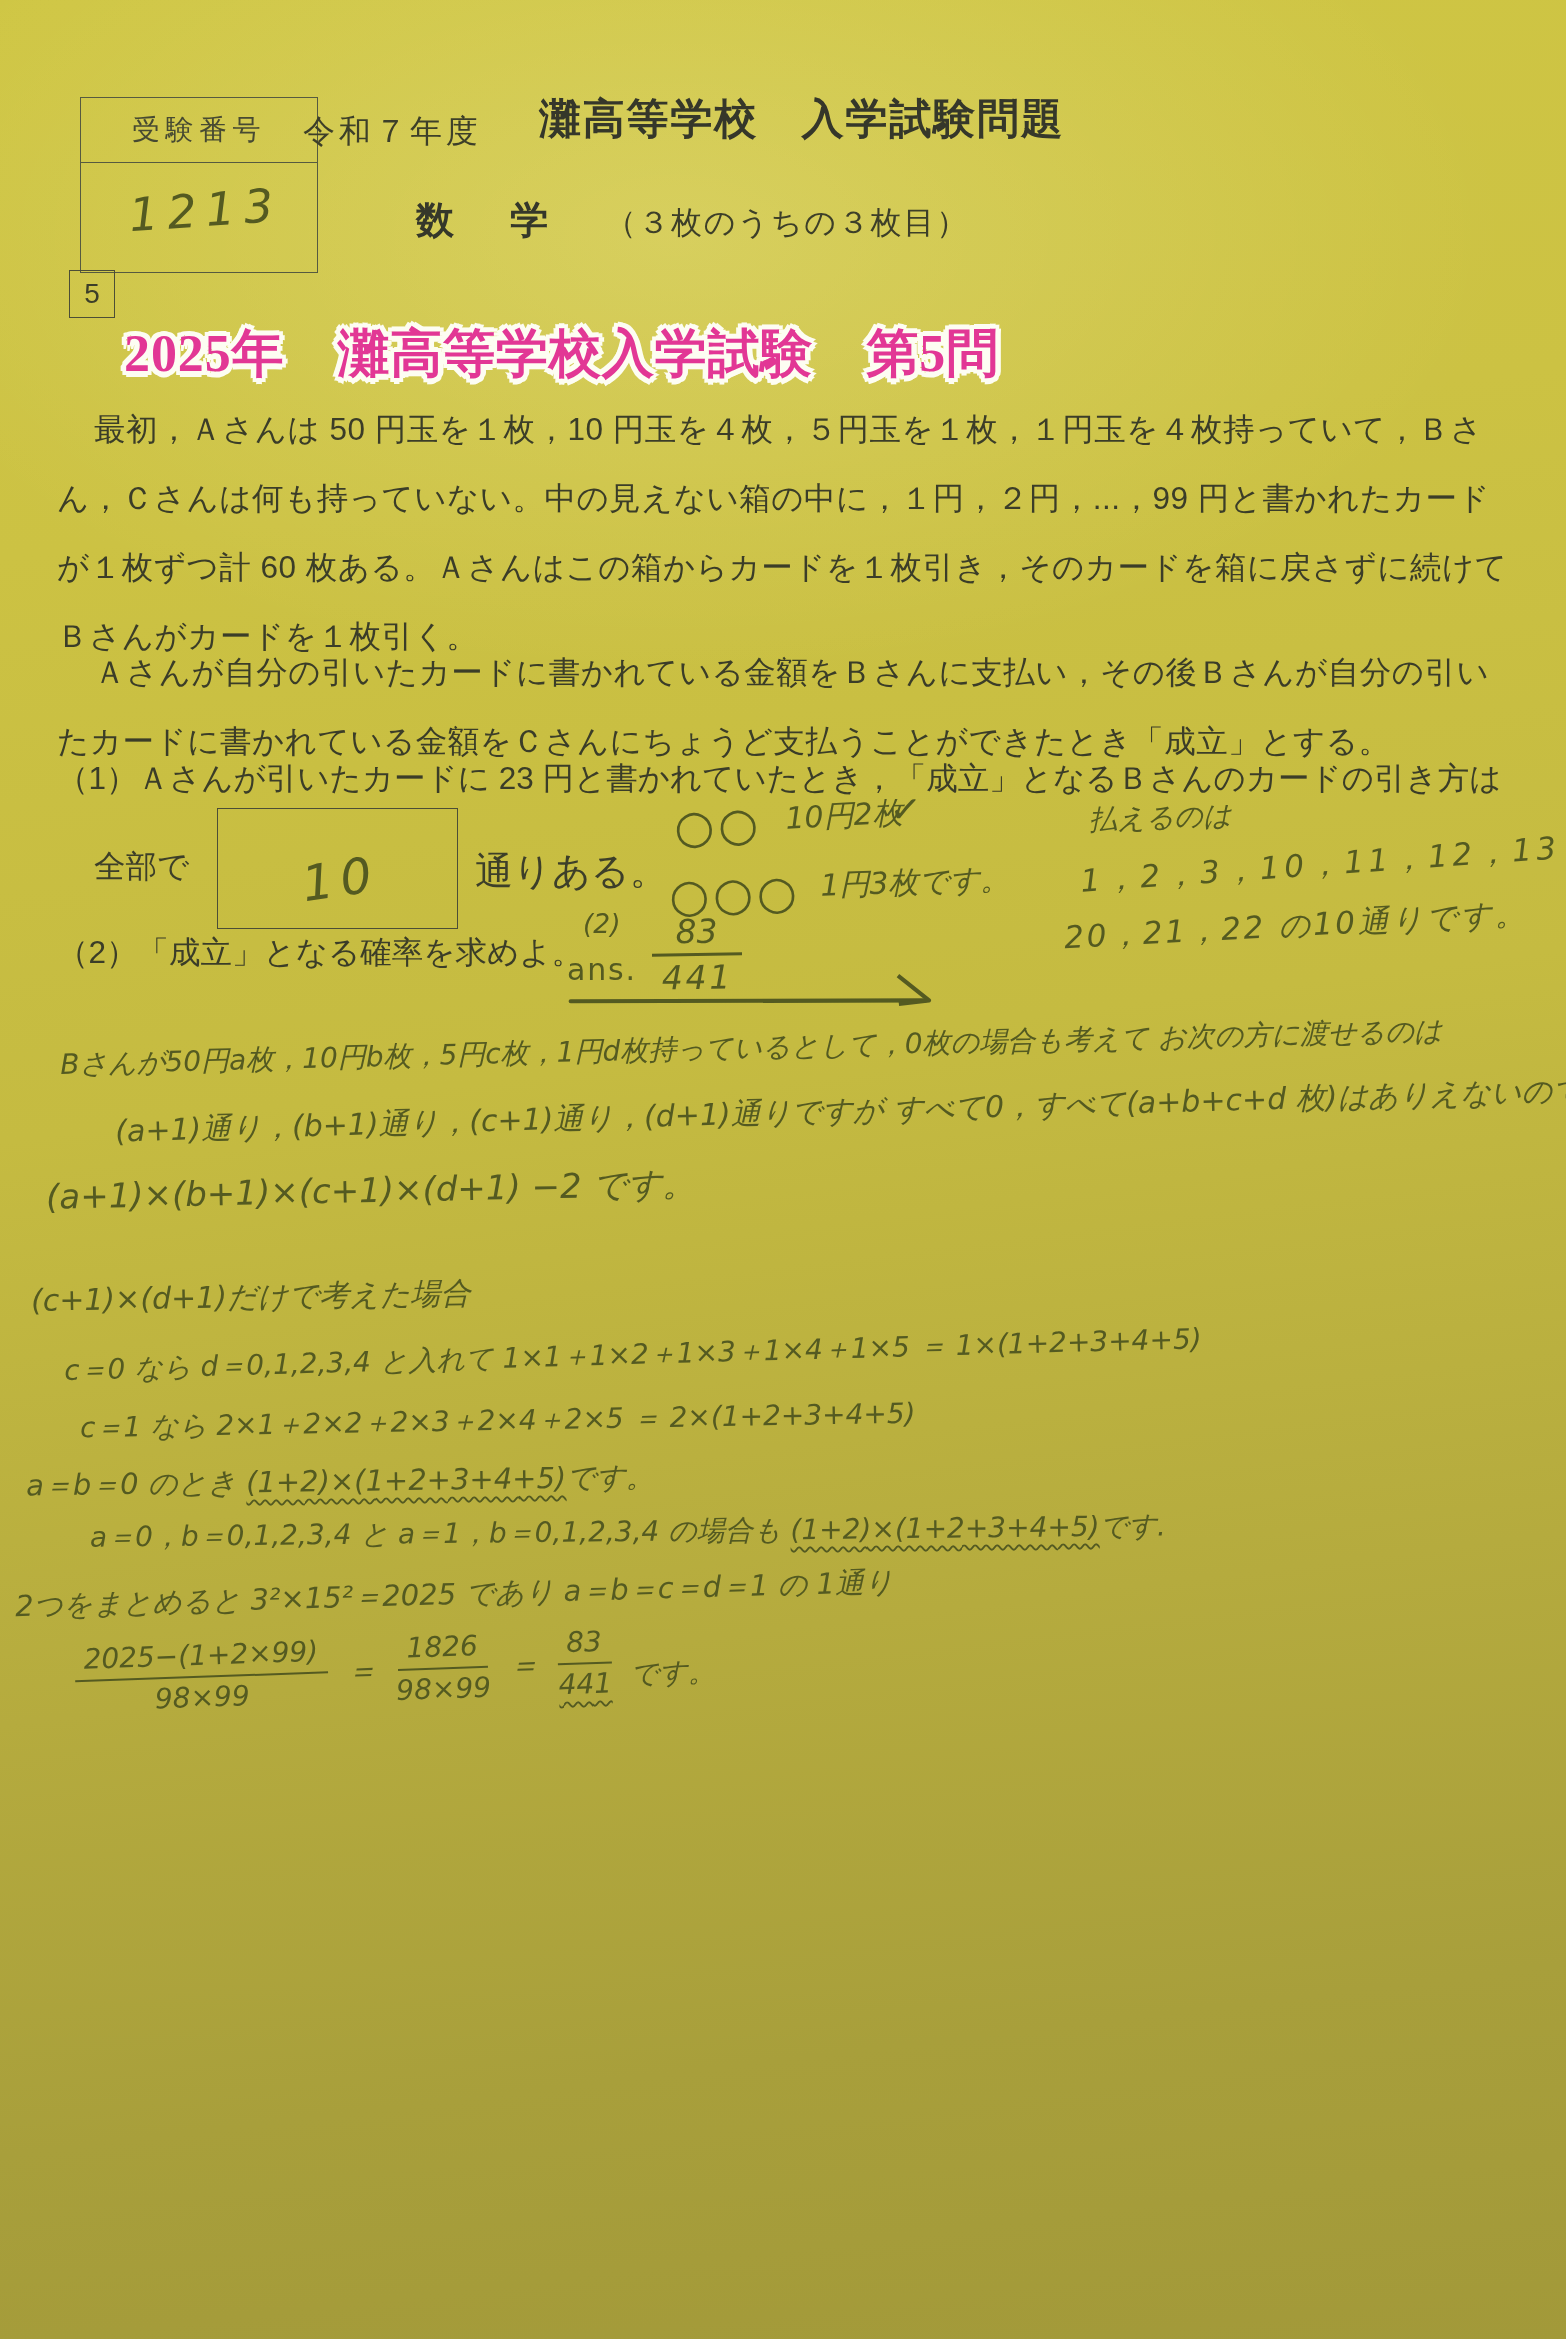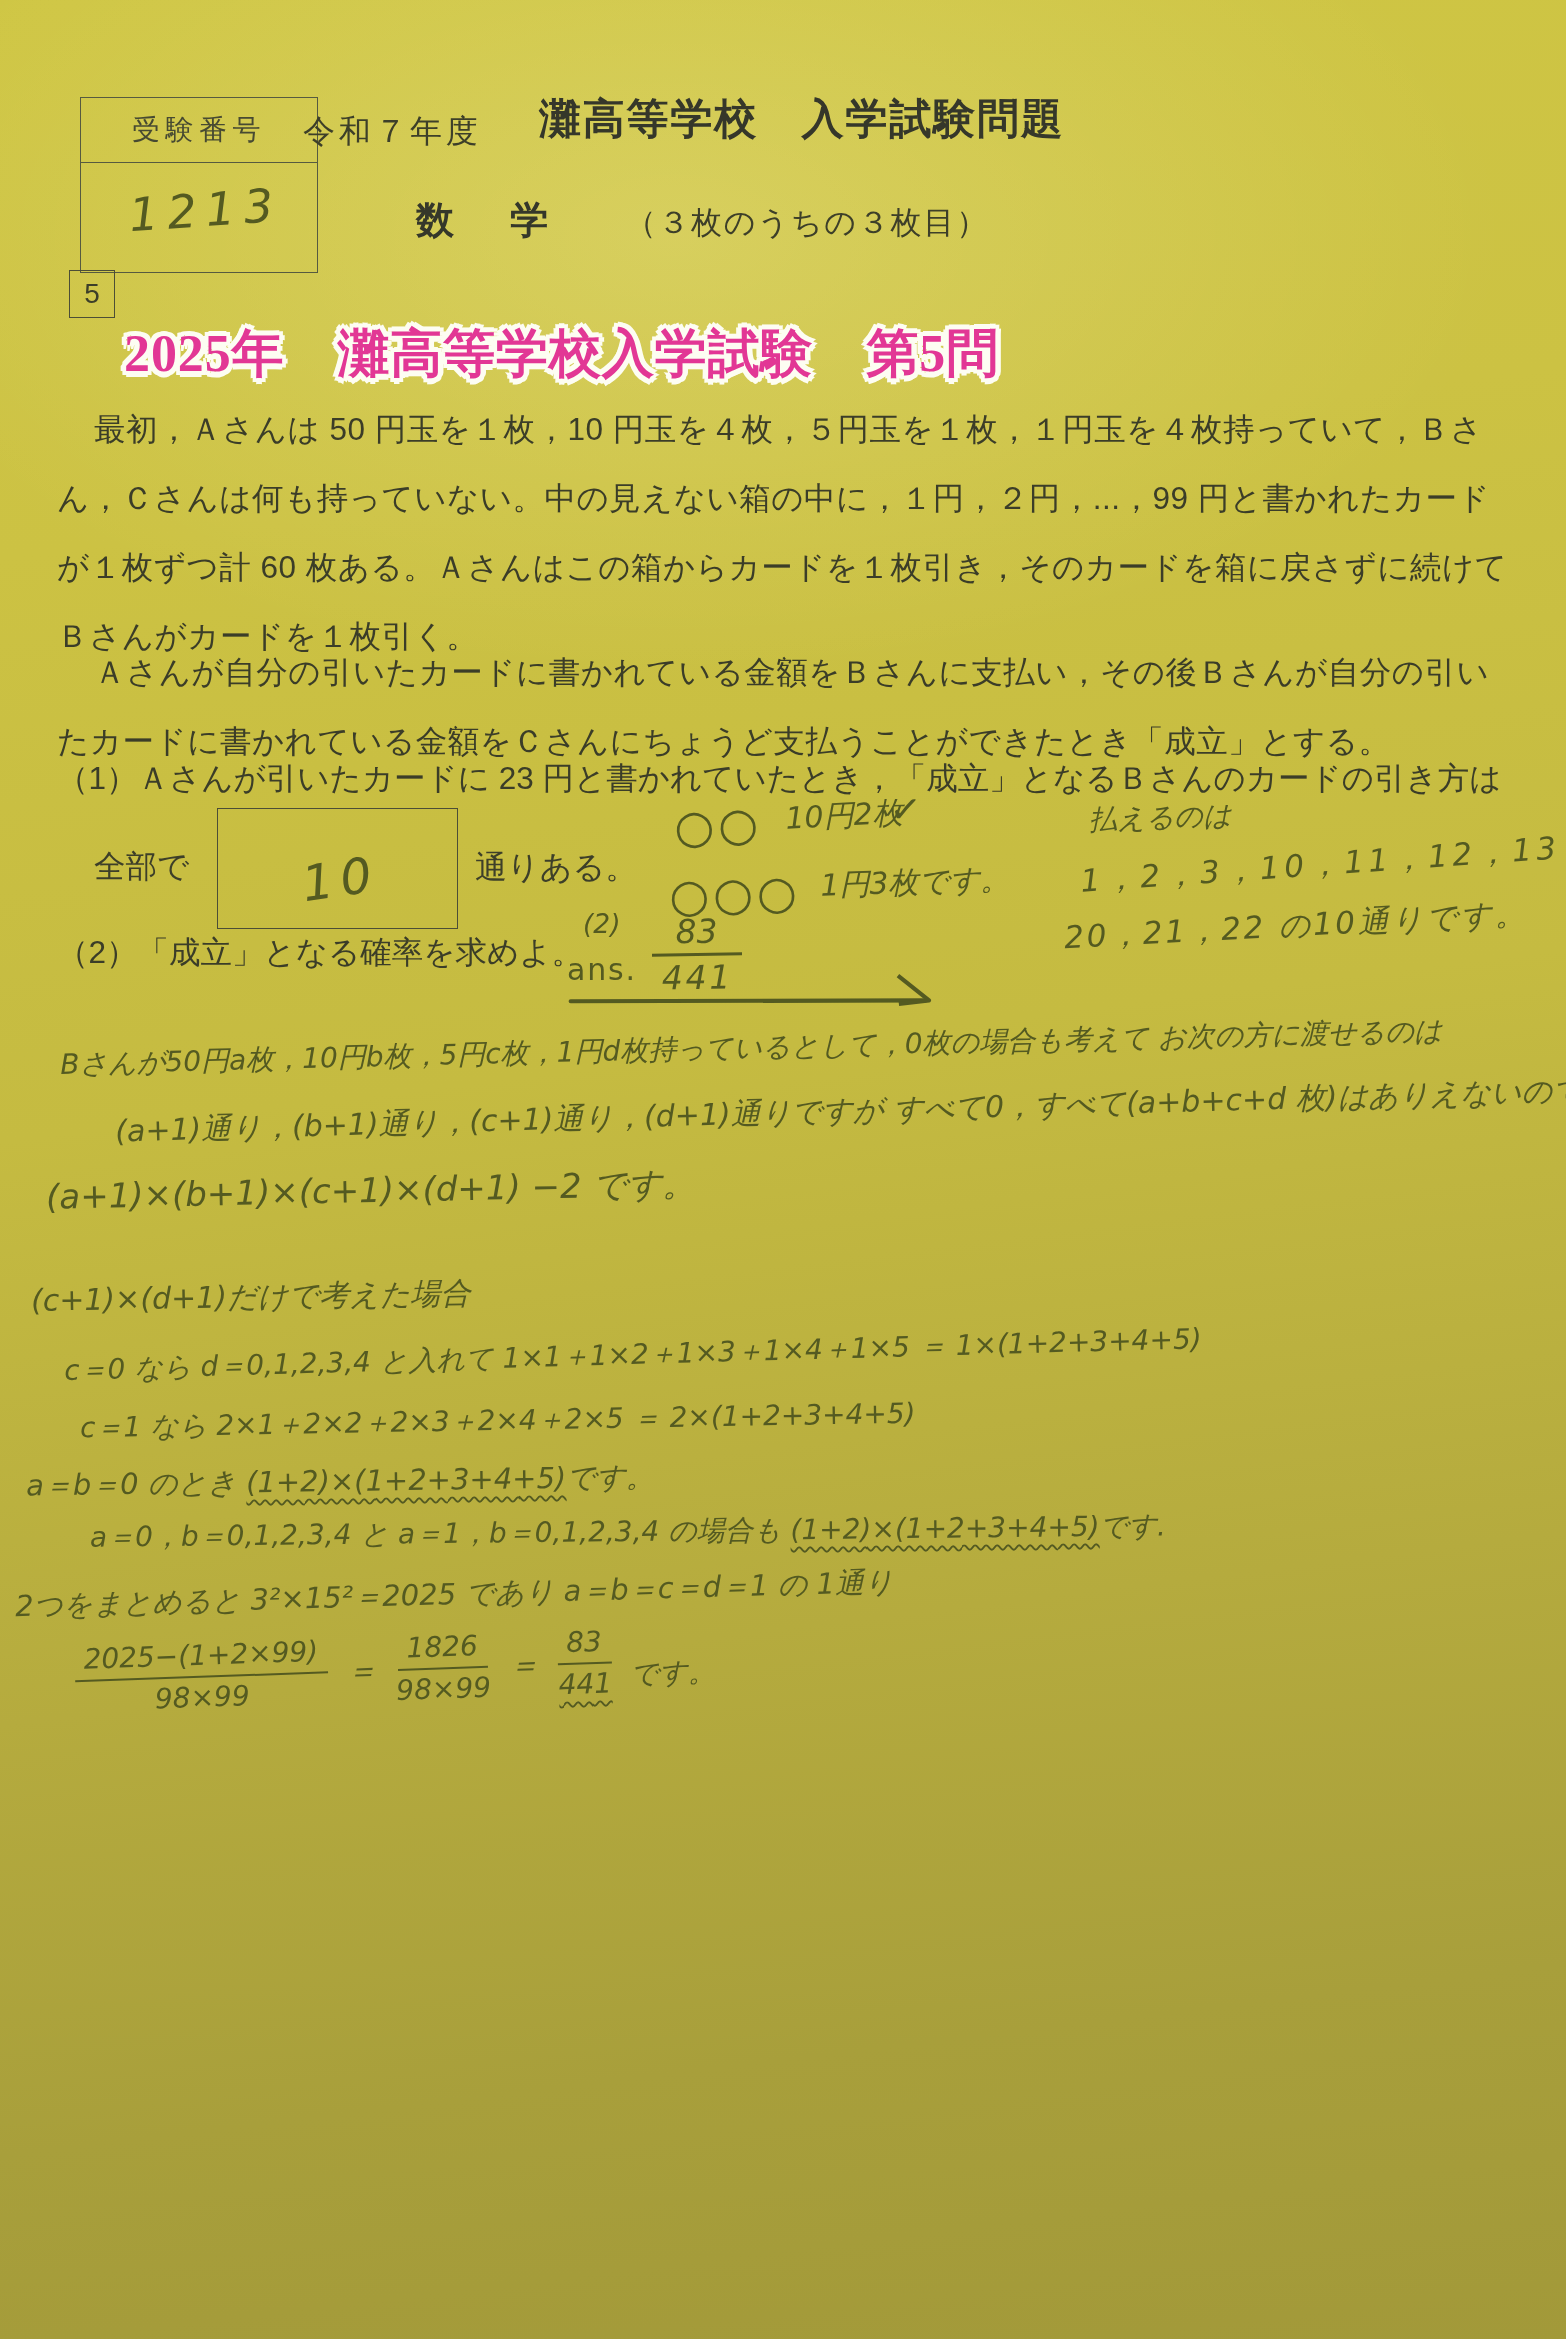--- a/index.html
+++ b/index.html
@@ -29,21 +29,21 @@
   }
   .exam-box .value-cell{height:106px;position:relative;}
   .hw{color:#545a21;font-family:"DejaVu Sans","Liberation Sans",sans-serif;}
   .exam-no-value{
     position:absolute;left:48px;top:20px;
     font-size:46px;font-style:italic;letter-spacing:9.1px;
     transform:rotate(-4deg);
   }
   .era-year{left:303px;top:110px;font-size:32px;letter-spacing:3.7px;}
   .main-title{left:539px;top:91px;font-size:42px;font-weight:bold;letter-spacing:1.8px;color:#35372a;}
-  .subject-row{left:416px;top:195px;display:flex;align-items:baseline;gap:68px;}
+  .subject-row{left:416px;top:195px;display:flex;align-items:baseline;gap:48px;}
   .subject{font-size:38px;font-weight:bold;letter-spacing:9.1px;color:#35372a;}
   .sheet-note{font-size:31px;letter-spacing:1.8px;}
 
   .qnum-box{
     left:69px;top:270px;width:44px;height:46px;
     border:1.8px solid #4c4e36;
     display:flex;align-items:center;justify-content:center;
     font-size:28px;color:#3d3f29;
   }
   .overlay-title{
@@ -64,21 +64,21 @@
   .q1-text{left:57px;top:758px;font-size:31.5px;color:#3b3d28;white-space:nowrap;}
   .q2-text{left:57px;top:932px;font-size:31.5px;color:#3b3d28;white-space:nowrap;}
 
   .zenbu{left:94px;top:846px;font-size:31.5px;}
   .ans1-box{left:217px;top:808px;width:239px;height:119px;border:1.8px solid #4c4e36;}
   .ans1-value{
     position:absolute;left:84px;top:42px;
     font-size:49px;font-style:italic;letter-spacing:7.3px;
     transform:rotate(-8deg);
   }
-  .toori{left:475px;top:846px;font-size:32px;}
+  .toori{left:475px;top:846px;font-size:38px;}
 
   
   .note{white-space:nowrap;}
   .coins1{left:674px;top:797px;transform:rotate(-3deg);display:flex;align-items:flex-start;gap:24px;}
   .coins2{left:669px;top:866px;transform:rotate(-2deg);display:flex;align-items:flex-start;gap:20px;}
   .coin-circles{font-size:46px;line-height:49px;letter-spacing:3.7px;}
   .coin-label{font-size:30px;line-height:37px;margin-top:0;font-style:italic;}
   .check{font-size:38px;font-style:normal;margin-left:-12.8px;transform:rotate(8deg);display:inline-block;}
   .payable-title{left:1089px;top:799px;font-size:28px;font-style:italic;transform:rotate(-2deg);}
   .payable-1{left:1080px;top:844px;font-size:31px;font-style:italic;letter-spacing:4.6px;transform:rotate(-4deg);}

